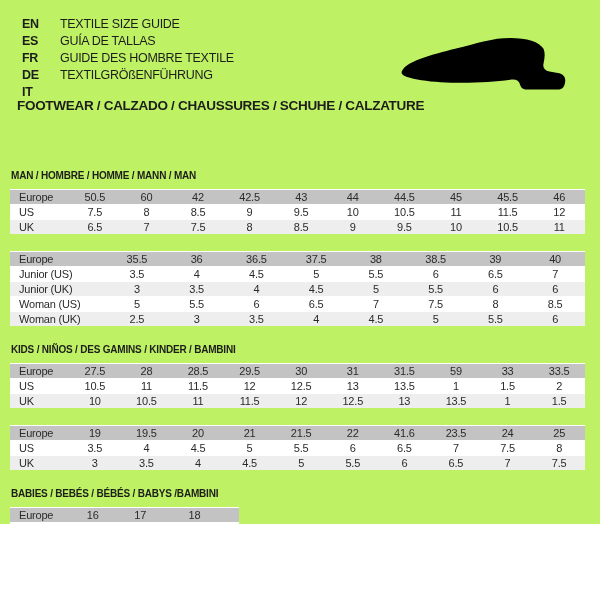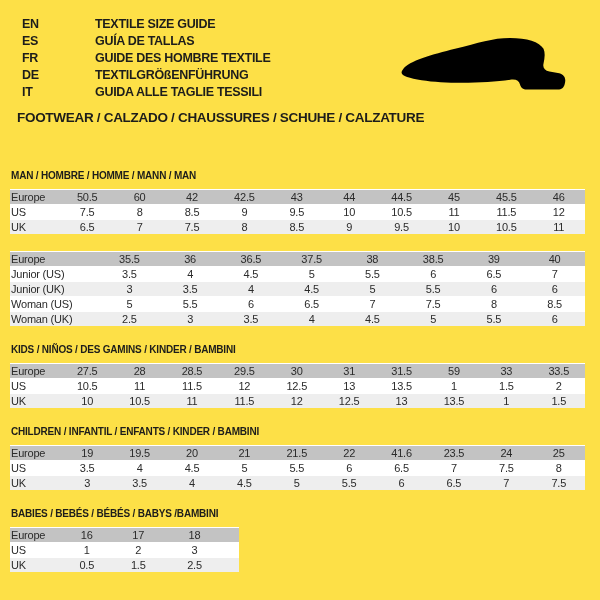--- a/index.html
+++ b/index.html
@@ -8,30 +8,30 @@
     --row-bg:#ffffff;
     --text:#1d1d1b;
   }
   html,body{margin:0;padding:0;background:#ffffff;}
   body{
     width:600px;height:600px;
     font-family:"Liberation Sans",sans-serif;
     color:var(--text);
     -webkit-font-smoothing:antialiased;
   }
-  .page{position:relative;width:600px;height:600px;overflow:hidden;background:#fde047;}
+  .page{position:relative;width:600px;height:524px;overflow:hidden;background:#bef264;}
 
   
   .lang-block{position:absolute;top:15px;left:22px;}
   .lang-row{display:flex;height:17px;align-items:center;}
   .lang-code{width:38px;font-weight:bold;font-size:12.5px;letter-spacing:-0.3px;}
-  .lang-label{font-weight:bold;font-size:12.5px;letter-spacing:-0.3px;white-space:nowrap;margin-left:35px;}
+  .lang-label{font-weight:normal;font-size:12.5px;letter-spacing:-0.3px;white-space:nowrap;}
 
   
-  .category{position:absolute;top:110px;left:17px;font-weight:bold;font-size:13.5px;letter-spacing:-0.3px;white-space:nowrap;}
+  .category{position:absolute;top:98px;left:17px;font-weight:bold;font-size:13.5px;letter-spacing:-0.3px;white-space:nowrap;}
 
   
   .shoe{position:absolute;top:36px;left:398px;width:177px;height:59px;}
   .shoe svg{display:block;width:100%;height:100%;}
 
   
   .sections{position:absolute;top:169px;left:10px;}
   .section{margin:0 0 17px 0;}
   .section-title{
     font-size:10px;font-weight:bold;line-height:13px;
@@ -43,21 +43,21 @@
   }
   table.cols-10, table.cols-8{width:575px;}
   table.cols-3{width:229px;}
   td{
     height:14px;line-height:14px;padding:0;margin:0;
     text-align:center;letter-spacing:-0.2px;
     border-top:1px solid #ffffff;
     background:var(--row-bg);
     overflow:hidden;white-space:nowrap;
   }
-  td.label-cell{text-align:left;padding-left:1px;}
+  td.label-cell{text-align:left;padding-left:9px;}
   .cols-10 td.label-cell, .cols-3 td.label-cell{width:50px;}
   .cols-8 td.label-cell{width:88px;}
   .cols-3 td:last-child{width:75px;padding-right:14px;box-sizing:border-box;}
   tr.header-row td{background:var(--header-row-bg);}
   tr.alt-row td{background:var(--alt-row-bg);}
 </style>
 </head>
 <body>
 
 <div class="page">
@@ -74,21 +74,20 @@
       <div class="lang-row">
         <span class="lang-code">FR</span>
         <span class="lang-label">GUIDE DES HOMBRE TEXTILE</span>
       </div>
       <div class="lang-row">
         <span class="lang-code">DE</span>
         <span class="lang-label">TEXTILGRÖßENFÜHRUNG</span>
       </div>
       <div class="lang-row">
         <span class="lang-code">IT</span>
-        <span class="lang-label">GUIDA ALLE TAGLIE TESSILI</span>
       </div>
     </div>
 
   <div class="shoe">
     <svg viewBox="0 0 180 60" xmlns="http://www.w3.org/2000/svg" aria-hidden="true" style="color: rgb(0, 0, 0);">
       <path fill="currentColor" d="
         M5,34
         C11,25 35,19 58,13
         C82,7 96,2 114,2
         C131,2 144,6 148,13
@@ -255,21 +254,20 @@
               <td class="value-cell">12.5</td>
               <td class="value-cell">13</td>
               <td class="value-cell">13.5</td>
               <td class="value-cell">1</td>
               <td class="value-cell">1.5</td>
             </tr>
           </tbody>
         </table>
       </div>
       <div class="section">
-        <h2 class="section-title">CHILDREN / INFANTIL / ENFANTS / KINDER / BAMBINI</h2>
         <table class="size-table cols-10">
           <tbody>
             <tr class="header-row">
               <td class="label-cell">Europe</td>
               <td class="value-cell">19</td>
               <td class="value-cell">19.5</td>
               <td class="value-cell">20</td>
               <td class="value-cell">21</td>
               <td class="value-cell">21.5</td>
               <td class="value-cell">22</td>

